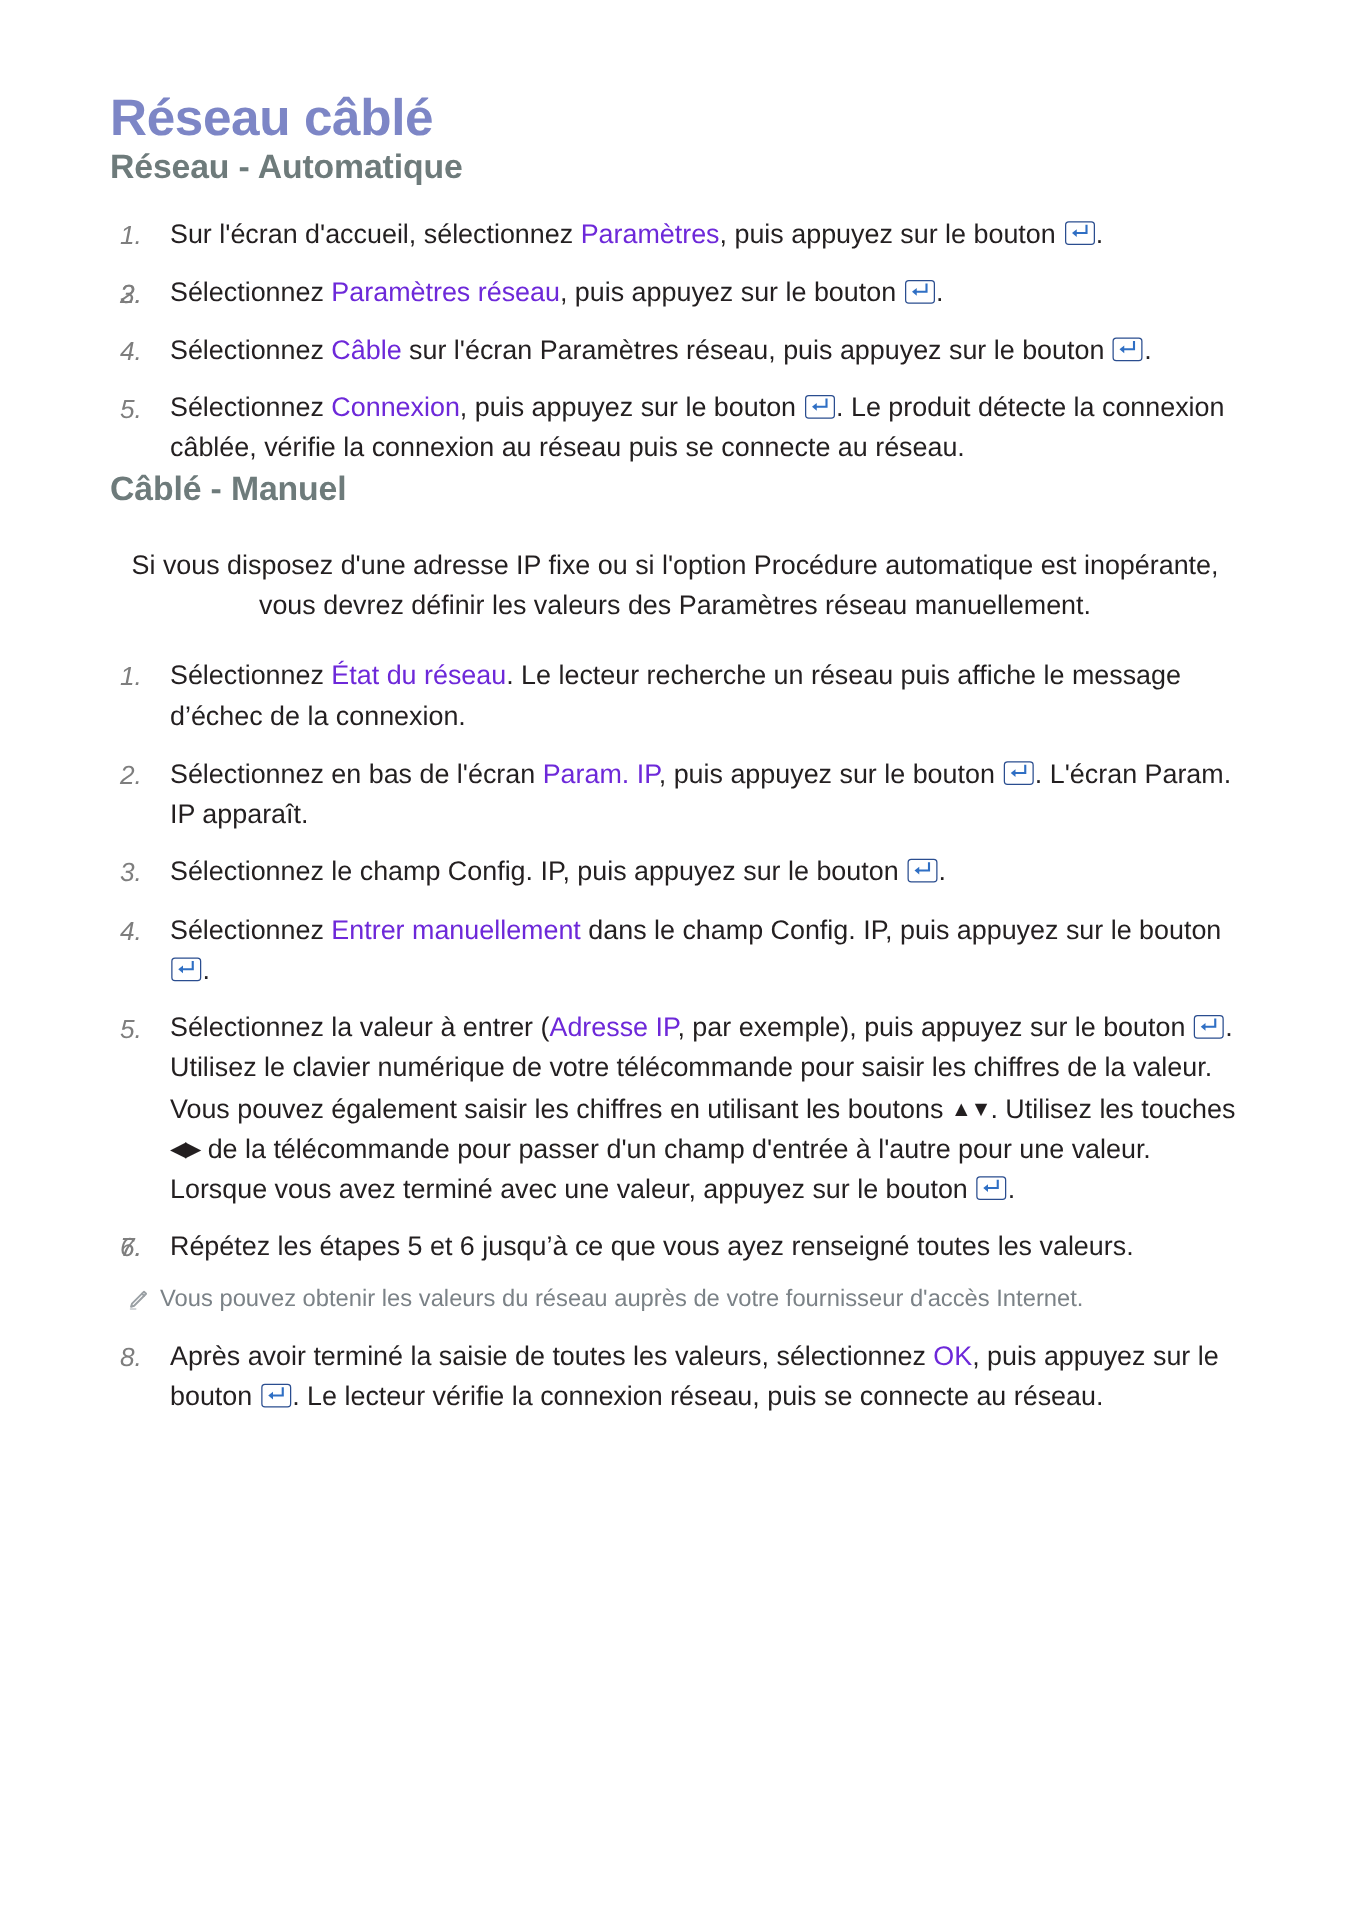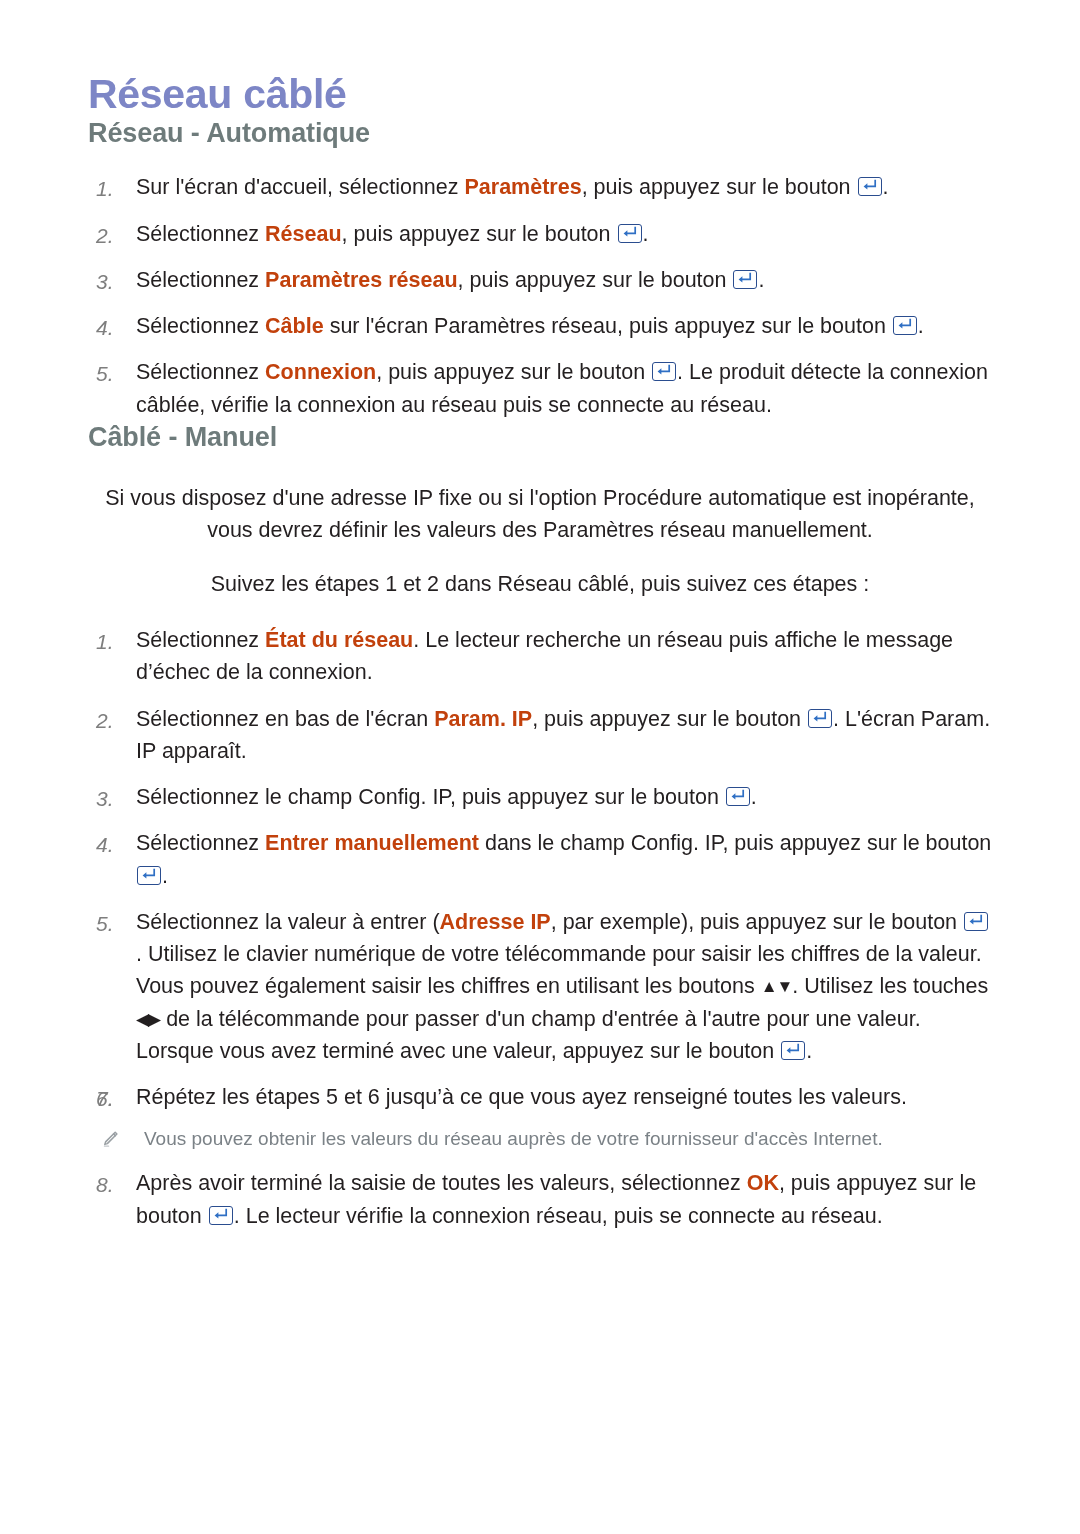--- a/index.html
+++ b/index.html
@@ -78,22 +78,22 @@
     top: 2px;
     width: 32px;
     font-style: italic;
     font-size: 21px;
     color: #7e7e7e;
     font-family: "Liberation Sans", sans-serif;
   }
 
   
   .kw {
-    color: #c2410c;
-    font-weight: bold;
+    color: #6d28d9;
+    font-weight: normal;
   }
 
   
   .enter-key {
     display: inline-block;
     width: 22px;
     height: 17px;
     border: 1.6px solid #2a4d8f;
     border-radius: 3px;
     position: relative;
@@ -109,21 +109,21 @@
     font-size: 17px;
     color: #231f20;
     vertical-align: 1px;
     letter-spacing: -1px;
   }
 
   
   .note-row {
     display: flex;
     align-items: flex-start;
-    gap: 24px;
+    gap: 8px;
     padding-left: 12px;
   }
   .note-icon {
     flex: 0 0 auto;
     margin-top: 4px;
   }
   .note-text {
     font-size: 19px;
     line-height: 1.45;
     color: #7b8287;
@@ -136,42 +136,38 @@
   <div class="content">
 
     <h1 class="page-title" id="title-el">Réseau câblé</h1>
 
     <h2 class="section-heading sec1-heading" id="sec1-heading">Réseau - Automatique</h2>
     <ol class="steps" id="sec1-steps" style="margin-top:22px;">
         <li style="margin-top: 14px;"><span class="num">1.</span><span>Sur l'écran d'accueil, sélectionnez <span class="kw">Paramètres</span>, puis appuyez sur le bouton <span class="enter-key"><svg width="17" height="14" viewBox="0 0 17 14">
                 <path d="M14.2 1.6 L14.2 7.4 L5.2 7.4" fill="none" stroke="#2f6fc4" stroke-width="1.7" stroke-linecap="square"></path>
                 <path d="M6.4 4.3 L2.6 7.4 L6.4 10.5 Z" fill="#2f6fc4"></path>
               </svg></span>.</span></li>
-        <li style="margin-top: 14px;"><span class="num">2.</span><span>Sélectionnez <span class="kw">Réseau</span>, puis appuyez sur le bouton <span class="enter-key"><svg width="17" height="14" viewBox="0 0 17 14">
-                <path d="M14.2 1.6 L14.2 7.4 L5.2 7.4" fill="none" stroke="#2f6fc4" stroke-width="1.7" stroke-linecap="square"></path>
-                <path d="M6.4 4.3 L2.6 7.4 L6.4 10.5 Z" fill="#2f6fc4"></path>
-              </svg></span>.</span></li>
+        <li style="margin-top: 14px;"><span class="num">2.</span></li>
         <li style="margin-top: 14px;"><span class="num">3.</span><span>Sélectionnez <span class="kw">Paramètres réseau</span>, puis appuyez sur le bouton <span class="enter-key"><svg width="17" height="14" viewBox="0 0 17 14">
                 <path d="M14.2 1.6 L14.2 7.4 L5.2 7.4" fill="none" stroke="#2f6fc4" stroke-width="1.7" stroke-linecap="square"></path>
                 <path d="M6.4 4.3 L2.6 7.4 L6.4 10.5 Z" fill="#2f6fc4"></path>
               </svg></span>.</span></li>
         <li style="margin-top: 14px;"><span class="num">4.</span><span>Sélectionnez <span class="kw">Câble</span> sur l'écran Paramètres réseau, puis appuyez sur le bouton <span class="enter-key"><svg width="17" height="14" viewBox="0 0 17 14">
                 <path d="M14.2 1.6 L14.2 7.4 L5.2 7.4" fill="none" stroke="#2f6fc4" stroke-width="1.7" stroke-linecap="square"></path>
                 <path d="M6.4 4.3 L2.6 7.4 L6.4 10.5 Z" fill="#2f6fc4"></path>
               </svg></span>.</span></li>
         <li style="margin-top: 14px;"><span class="num">5.</span><span>Sélectionnez <span class="kw">Connexion</span>, puis appuyez sur le bouton <span class="enter-key"><svg width="17" height="14" viewBox="0 0 17 14">
                 <path d="M14.2 1.6 L14.2 7.4 L5.2 7.4" fill="none" stroke="#2f6fc4" stroke-width="1.7" stroke-linecap="square"></path>
                 <path d="M6.4 4.3 L2.6 7.4 L6.4 10.5 Z" fill="#2f6fc4"></path>
               </svg></span>. Le produit détecte la connexion câblée, vérifie la connexion au réseau puis se connecte au réseau.</span></li>
       </ol>
 
     <h2 class="section-heading sec2-heading" id="sec2-heading" style="">Câblé - Manuel</h2>
     <div id="sec2-paras" style="margin-top:30px;text-align:center;">
         <p class="body-text" style="margin-top: 0px;">Si vous disposez d'une adresse IP fixe ou si l'option Procédure automatique est inopérante, vous devrez définir les valeurs des Paramètres réseau manuellement.</p>
-        <p class="body-text" style="margin-top: 22px;">Suivez les étapes 1 et 2 dans Réseau câblé, puis suivez ces étapes :</p>
       </div>
     <ol class="steps" id="sec2-steps" style="margin-top:24px;">
         <li style="margin-top: 14px;"><span class="num">1.</span><span>Sélectionnez <span class="kw">État du réseau</span>. Le lecteur recherche un réseau puis affiche le message d’échec de la connexion.</span></li>
         <li style="margin-top: 14px;"><span class="num">2.</span><span>Sélectionnez en bas de l'écran <span class="kw">Param. IP</span>, puis appuyez sur le bouton <span class="enter-key"><svg width="17" height="14" viewBox="0 0 17 14">
                 <path d="M14.2 1.6 L14.2 7.4 L5.2 7.4" fill="none" stroke="#2f6fc4" stroke-width="1.7" stroke-linecap="square"></path>
                 <path d="M6.4 4.3 L2.6 7.4 L6.4 10.5 Z" fill="#2f6fc4"></path>
               </svg></span>. L'écran Param. IP apparaît.</span></li>
         <li style="margin-top: 14px;"><span class="num">3.</span><span>Sélectionnez le champ Config. IP, puis appuyez sur le bouton <span class="enter-key"><svg width="17" height="14" viewBox="0 0 17 14">
                 <path d="M14.2 1.6 L14.2 7.4 L5.2 7.4" fill="none" stroke="#2f6fc4" stroke-width="1.7" stroke-linecap="square"></path>
                 <path d="M6.4 4.3 L2.6 7.4 L6.4 10.5 Z" fill="#2f6fc4"></path>

